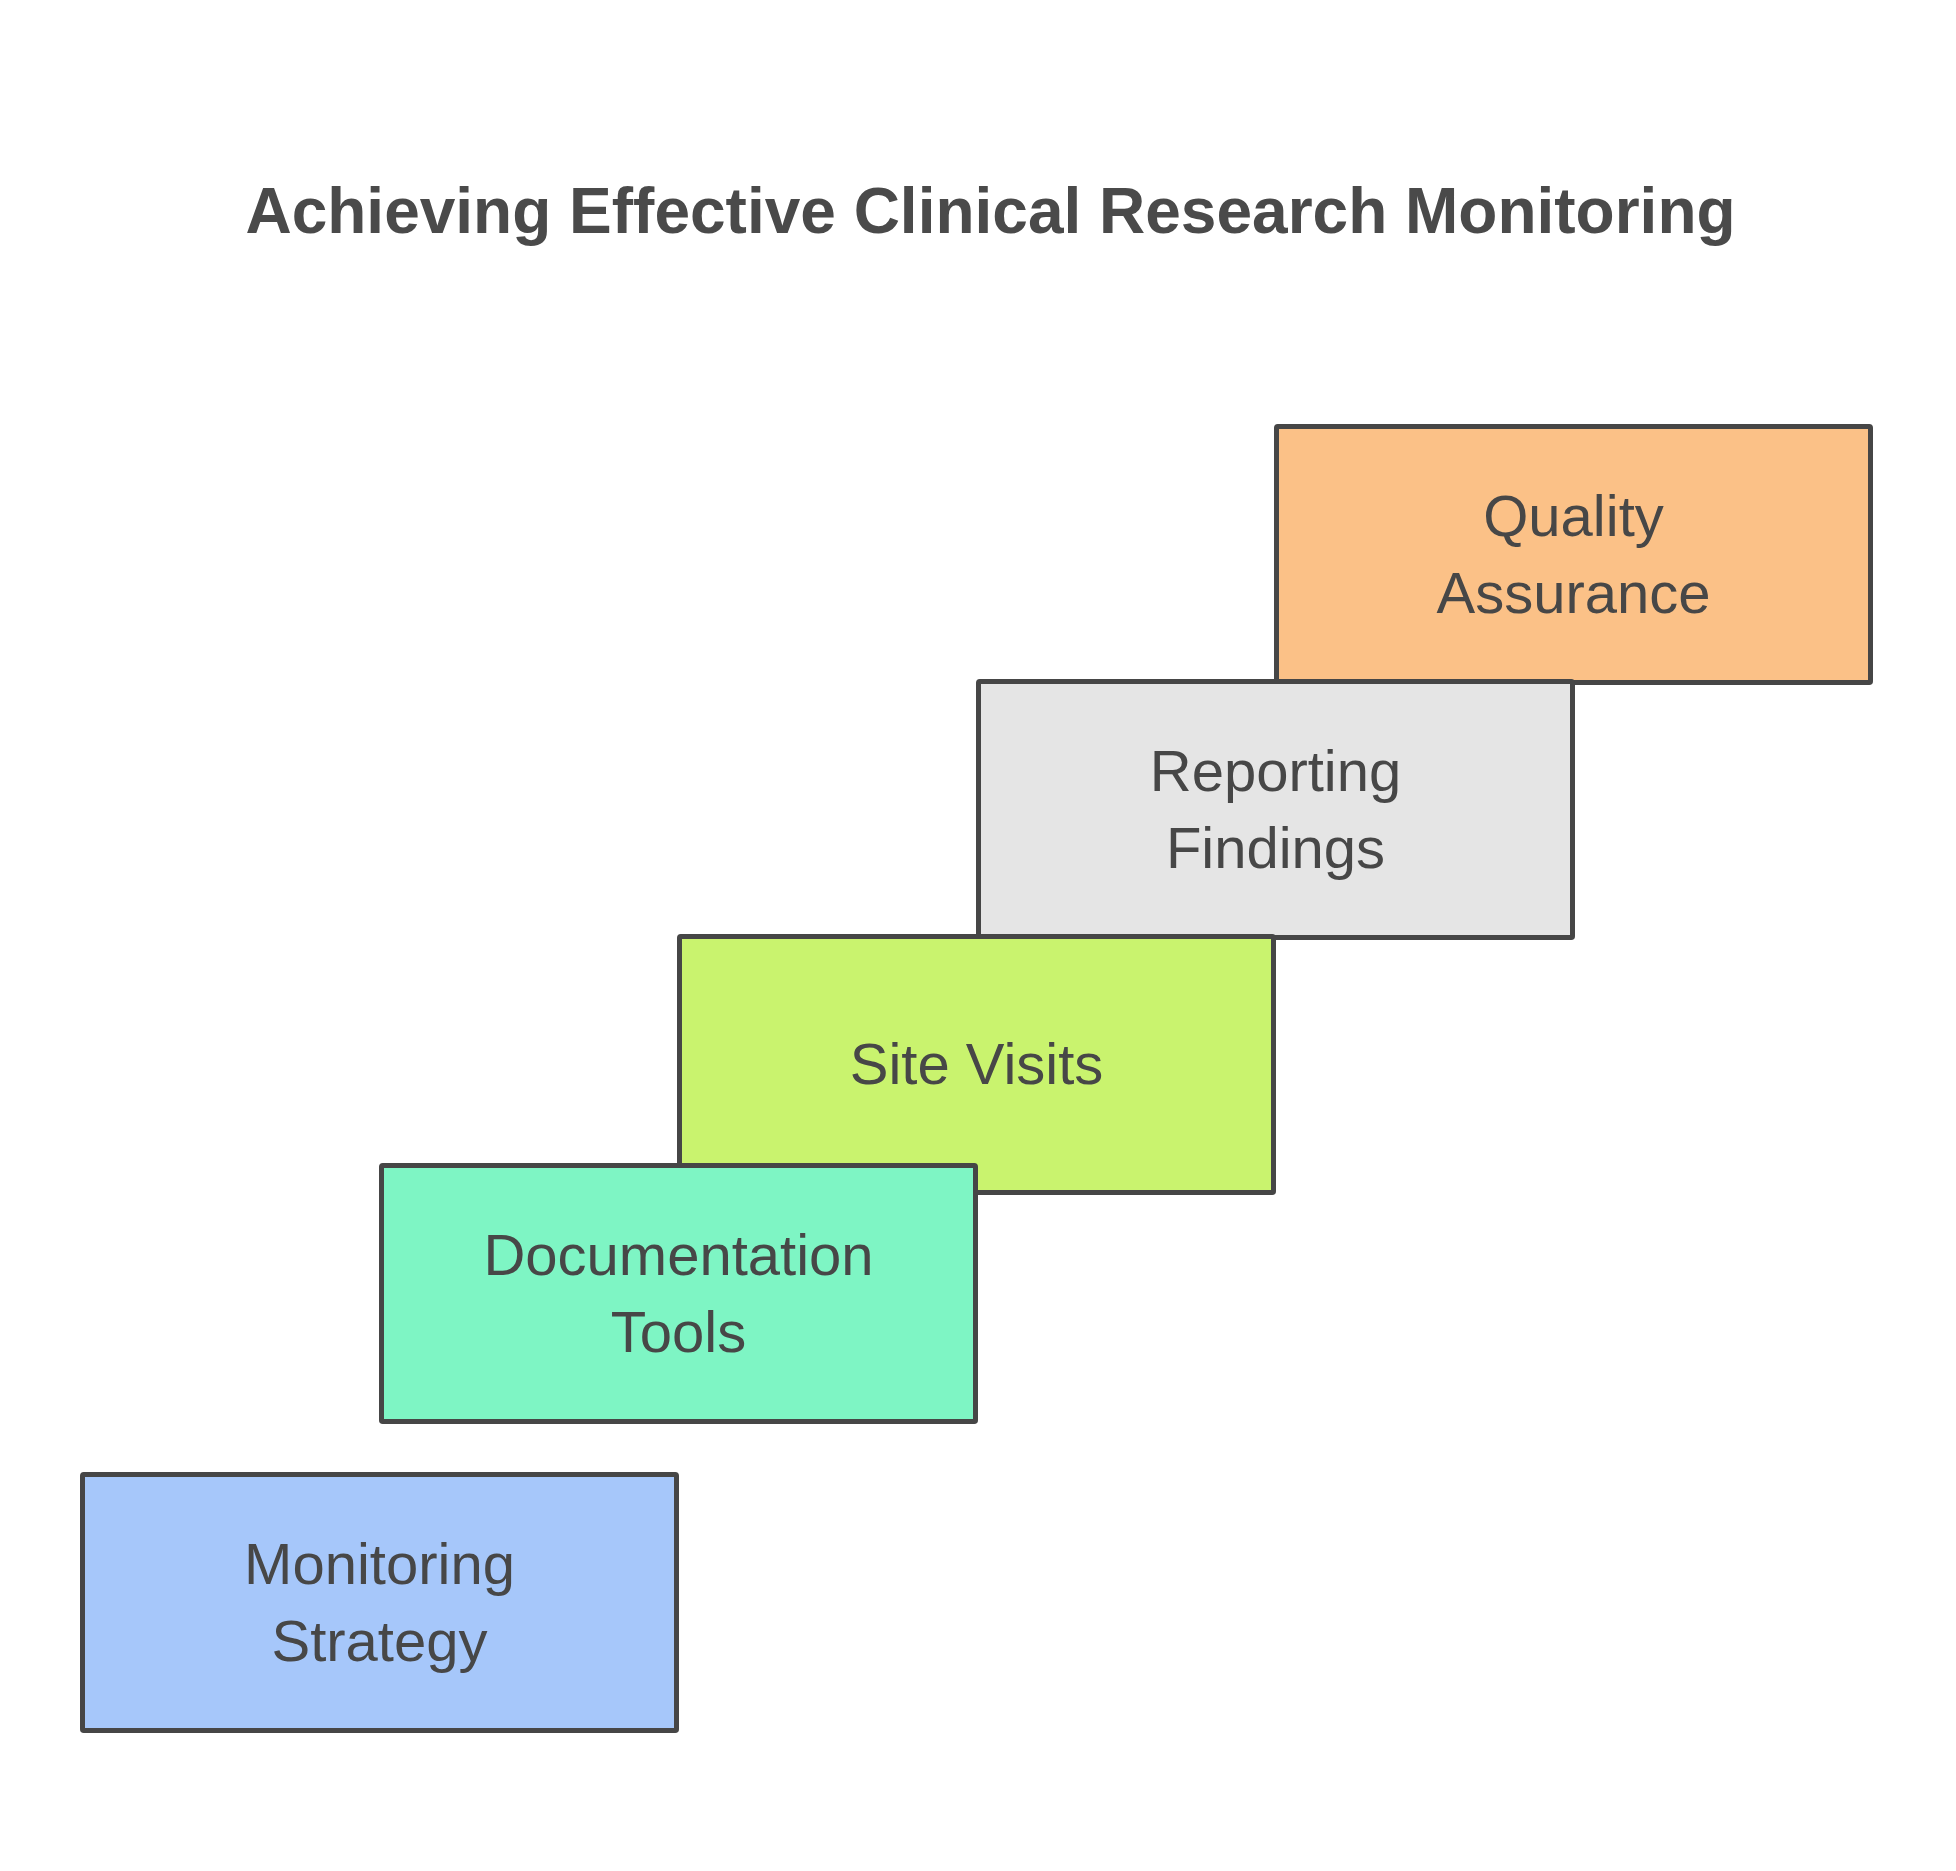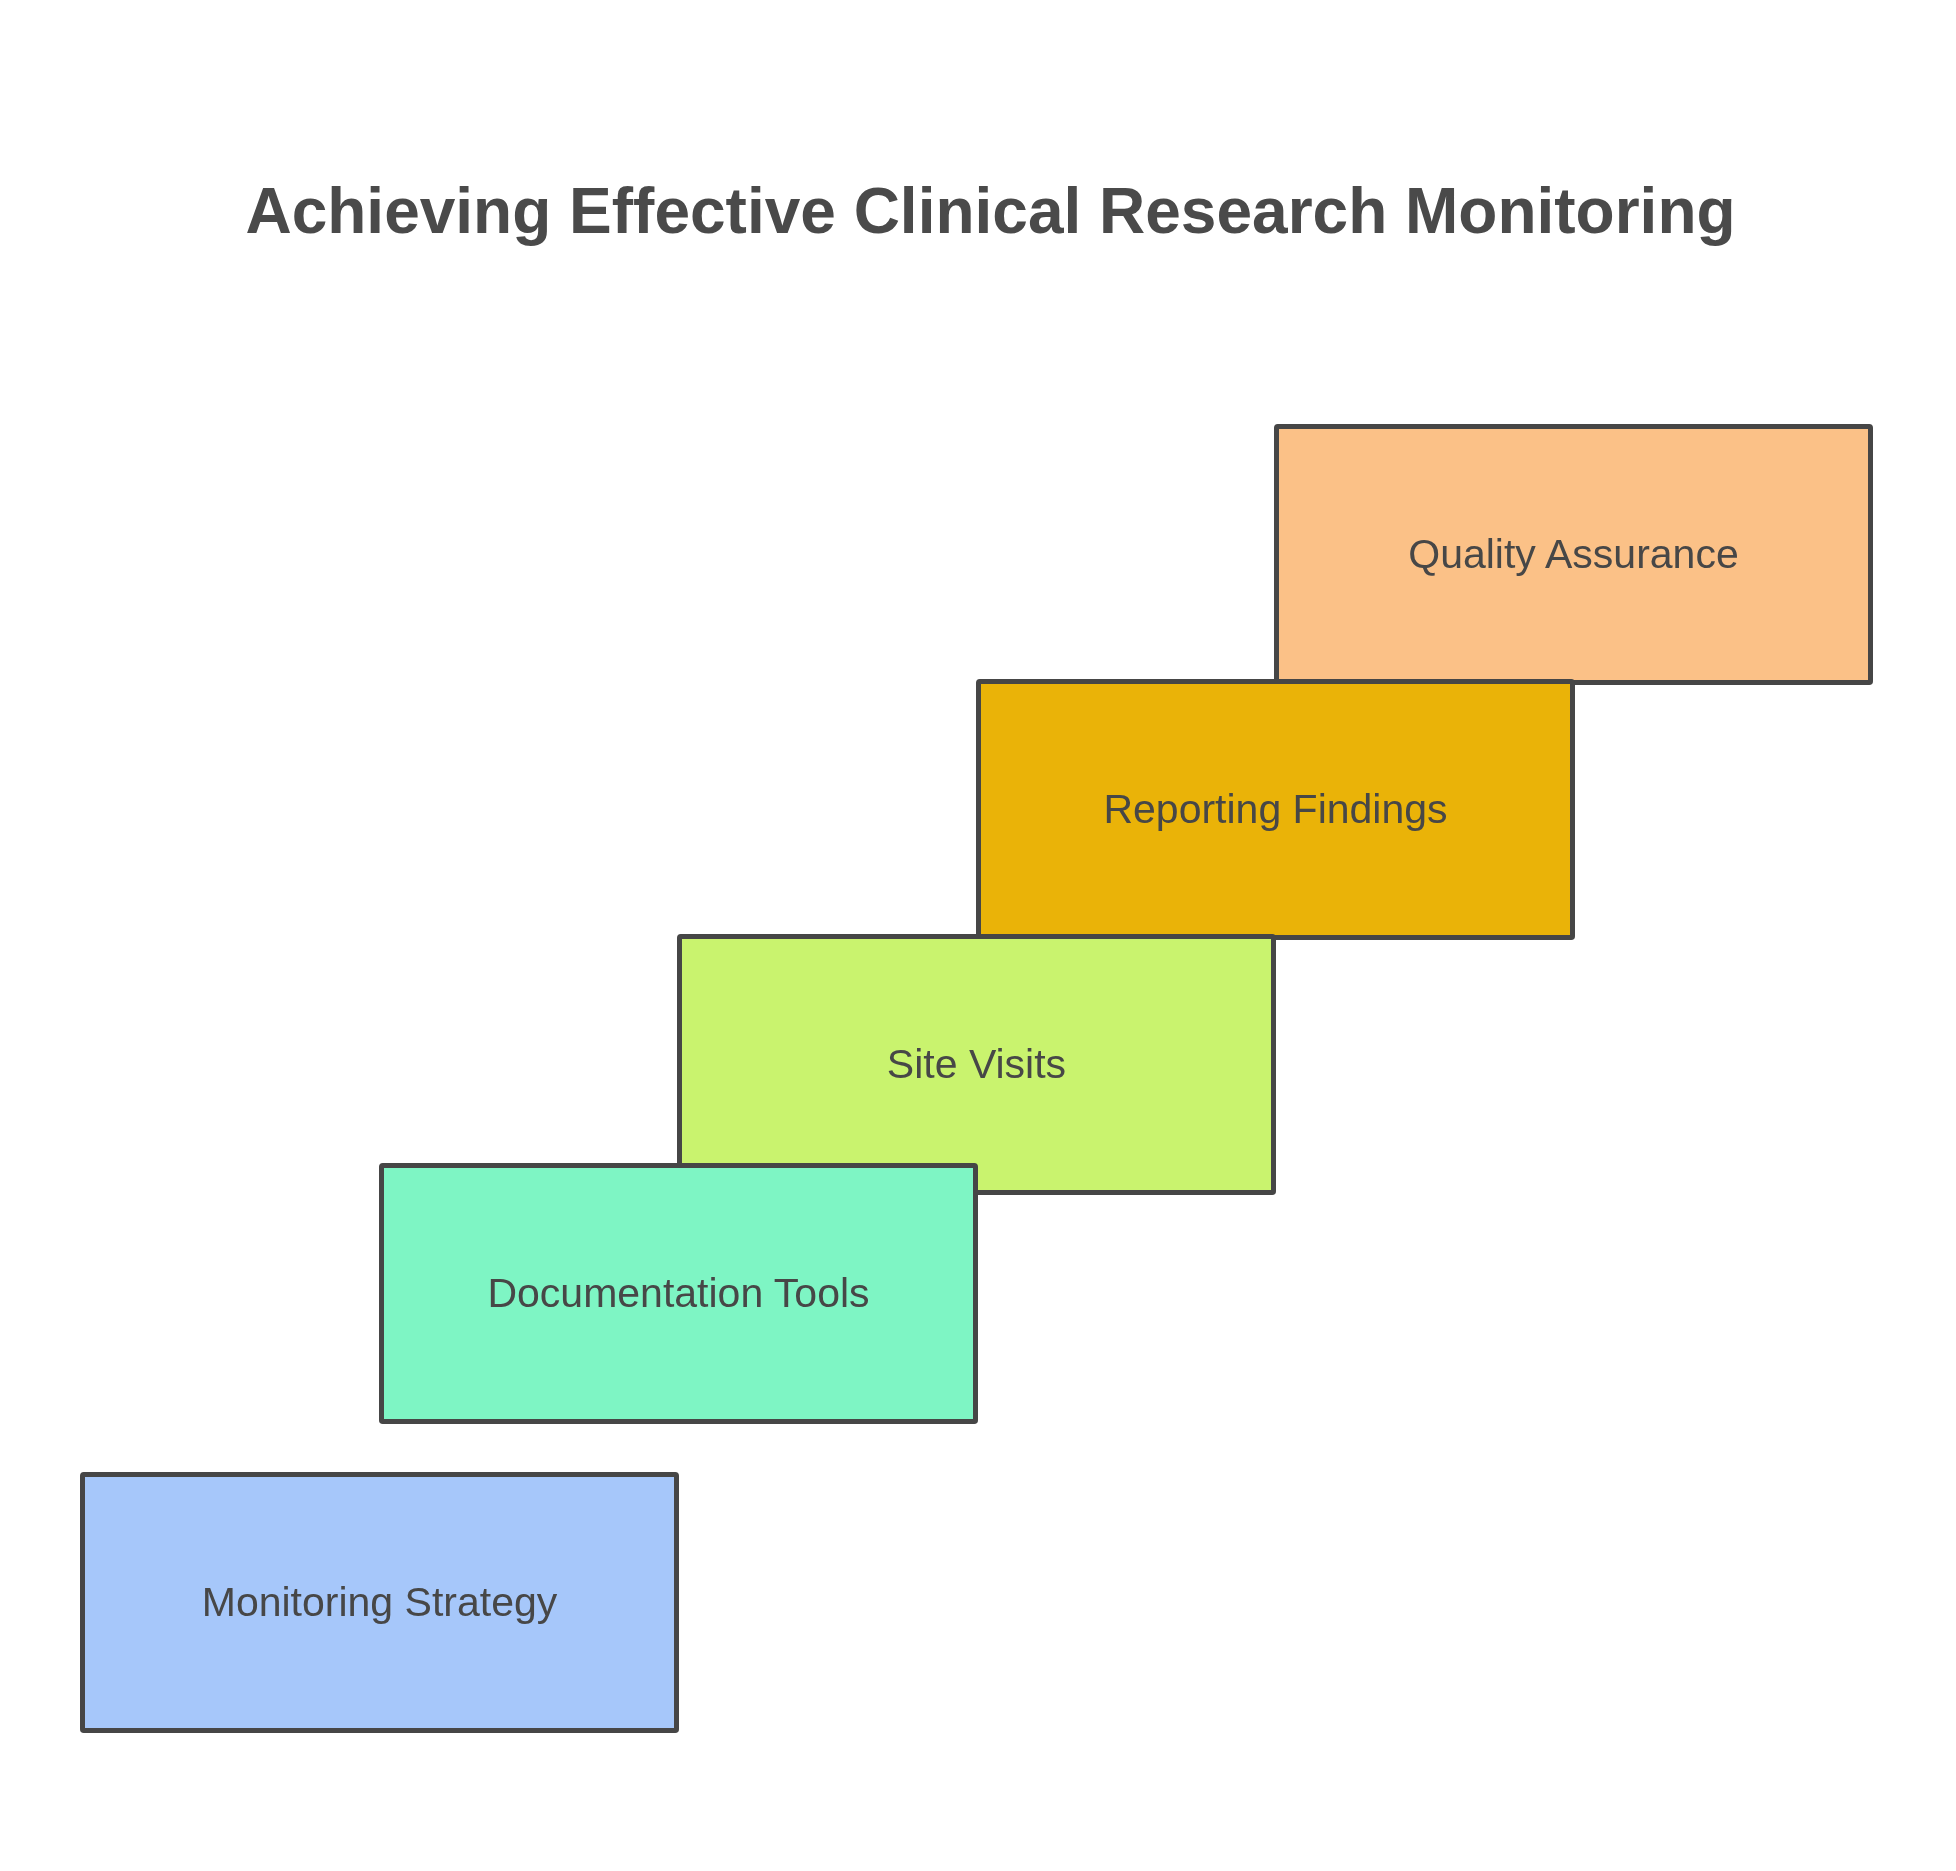--- a/index.html
+++ b/index.html
@@ -32,21 +32,21 @@
     width: 599px;
     height: 261px;
     box-sizing: border-box;
     border: 5.6px solid #464646;
     border-radius: 3.8px;
     display: flex;
     align-items: center;
     justify-content: center;
     text-align: center;
     padding: 9.4px 61px;
-    font-size: 41px;
+    font-size: 58px;
     line-height: 1.32;
     font-weight: 400;
     color: #474747;
   }
   
   .step-1 { left: 80px;   top: 1472px; z-index: 5; }
   .step-2 { left: 379px;  top: 1163px; z-index: 4; }
   .step-3 { left: 677px;  top: 934px;  z-index: 3; }
   .step-4 { left: 976px; top: 679px;  z-index: 2; }
   .step-5 { left: 1274px; top: 424px;  z-index: 1; }
@@ -63,21 +63,21 @@
   </div>
 
   <div class="step step-2" style="background-color: rgb(126, 245, 196);">
     <span>Documentation Tools</span>
   </div>
 
   <div class="step step-3" style="background-color: rgb(201, 243, 110);">
     <span>Site Visits</span>
   </div>
 
-  <div class="step step-4" style="background-color: #eab308;">
+  <div class="step step-4" style="background-color: #e5e5e5;">
     <span>Reporting Findings</span>
   </div>
 
   <div class="step step-5" style="background-color: rgb(251, 193, 135);">
     <span>Quality Assurance</span>
   </div>
 
 </div>
 
 

